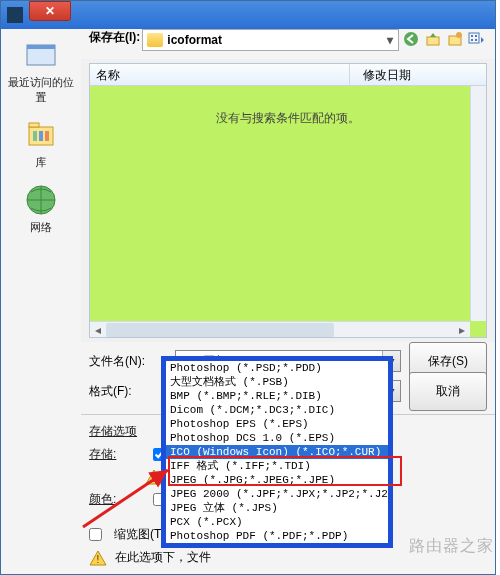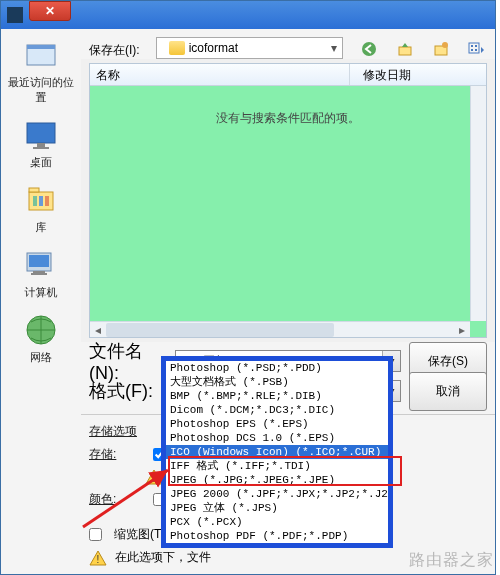--- a/index.html
+++ b/index.html
@@ -8,98 +8,81 @@
 .titlebar { height: 28px; background: linear-gradient(#4a8de0, #2b6fd6); display: flex; align-items: center; padding-left: 6px; color: #fff; }
 .titlebar .icon { width: 16px; height: 16px; background: #1a3a5a; display: inline-block; margin-right: 6px; }
 .titlebar .title { flex: 1; font-size: 13px; }
 .close-btn { width: 42px; height: 20px; background: linear-gradient(#e95a4a, #c83a2a); border: 1px solid #a02a1a; border-radius: 0 0 3px 3px; margin-right: 4px; margin-top: -8px; display: flex; align-items: center; justify-content: center; color: #fff; font-weight: bold; cursor: pointer; }
 .body { display: flex; height: calc(100% - 28px); background: #f0f0f0; }
 .sidebar { width: 80px; background: #f4f4f4; padding-top: 8px; display: flex; flex-direction: column; align-items: center; gap: 12px; }
 .side-item { text-align: center; width: 70px; cursor: pointer; }
 .side-item .ic { width: 36px; height: 36px; margin: 0 auto 2px; display: block; }
 .side-item .lbl { font-size: 11px; color: #222; }
 .main { flex: 1; display: flex; flex-direction: column; }
-.pathbar { height: 30px; display: flex; align-items: flex-end; gap: 16px; padding: 0 8px; background: #f4f4f4; }
+.pathbar { height: 30px; display: flex; align-items: flex-start; gap: 2px; padding: 0 8px; background: #f4f4f4; font-weight: bold; }
 .pathbar .lbl { font-size: 12px; }
-.pathbar .combo { flex: 1; height: 22px; border: 1px solid #aaa; background: #fff; display: flex; align-items: center; padding-left: 12px; }
+.pathbar .combo { flex: 1; height: 22px; border: 1px solid #aaa; background: #fff; display: flex; align-items: center; padding-left: 4px; }
 .pathbar .combo .foldic { width: 16px; height: 14px; background: linear-gradient(#ffe38a, #f5c538); border-radius: 2px; margin-right: 4px; }
 .pathbar .combo .drop { margin-left: auto; width: 16px; text-align: center; color: #555; cursor: pointer; }
 .toolbtn { width: 20px; height: 20px; display: inline-flex; align-items: center; justify-content: center; cursor: pointer; }
-.filelist { flex: 1; margin: 4px 8px; border: 1px solid #b8c8d8; background: #86efac; display: flex; flex-direction: column; position: relative; }
+.filelist { flex: 1; margin: 4px 8px; border: 1px solid #b8c8d8; background: #bef264; display: flex; flex-direction: column; position: relative; }
 .cols { display: flex; height: 22px; background: linear-gradient(#fafdff,#e6f0fb); border-bottom: 1px solid #c8d4e0; font-size: 12px; }
 .cols .col1 { width: 260px; padding-left: 6px; border-right: 1px solid #d0dae4; line-height: 22px; }
 .cols .col2 { flex: 1; padding-left: 6px; line-height: 22px; margin-left: 7px; }
 .empty { text-align: center; color: #444; padding-top: 24px; font-size: 12px; }
 .scrollbar-h { position: absolute; bottom: 0; left: 0; right: 16px; height: 16px; background: #eef2f6; border-top: 1px solid #d0dae4; }
 .scrollbar-h .thumb { position: absolute; left: 0; top: 1px; height: 14px; width: 60%; background: #d4dee8; border-radius: 2px; }
 .scrollbar-h .arrow { position: absolute; top: 0; width: 16px; height: 16px; display: flex; align-items: center; justify-content: center; color: #666; cursor: pointer; }
 .scrollbar-v { position: absolute; right: 0; top: 22px; bottom: 16px; width: 16px; background: #eef2f6; border-left: 1px solid #d0dae4; }
 .fields { padding: 6px 8px; background: #f4f4f4; }
 .row { display: flex; align-items: center; height: 26px; gap: 8px; margin-bottom: 4px; }
-.row .lbl { width: 78px; font-size: 18px; }
+.row .lbl { width: 78px; font-size: 12px; }
 .row .combo { flex: 1; height: 22px; border: 1px solid #888; background: #fff; display: flex; align-items: center; padding-left: 6px; position: relative; font-size: 12px; }
 .row .combo.blue { background: linear-gradient(#eaf2fc,#d6e8fb); color: #1a3a6a; }
 .row .combo .drop { margin-left: auto; width: 18px; text-align: center; color: #333; cursor: pointer; border-left: 1px solid #aaa; background: linear-gradient(#f0f0f0,#ddd); height: 100%; line-height: 20px; }
 .btn { width: 78px; height: 39px; border: 1px solid #888; background: linear-gradient(#fdfdfd,#e4e4e4); border-radius: 3px; cursor: pointer; font-size: 12px; }
 .options { border-top: 1px solid #ccc; padding: 8px; background: #f4f4f4; display: flex; flex-direction: column; gap: 6px; }
 .options .rowline { display: flex; align-items: center; gap: 8px; }
 .options .lbl { font-size: 12px; color: #222; width: 56px; text-decoration: underline; }
 .options .cb { display: flex; align-items: center; gap: 12px; font-size: 12px; }
 .warn { width: 18px; height: 16px; display: inline-block; }
 .warn svg { width: 18px; height: 16px; }
 .dropdown-panel { position: absolute; left: 161px; top: 356px; width: 232px; background: #fff; border: 5px solid #1d4ed8; z-index: 20; font-family: 'Courier New', monospace; font-size: 11px; line-height: 14px; max-height: 210px; overflow: hidden; }
 .dropdown-panel .opt { padding: 0 4px; white-space: nowrap; overflow: hidden; text-overflow: clip; }
 .dropdown-panel .opt.sel { background: #2a6fd6; color: #fff; }
 .redbox { position: absolute; border: 2px solid #e02020; pointer-events: none; z-index: 25; }
 .arrow-line { position: absolute; z-index: 26; pointer-events: none; }
-.watermark { position: absolute; right: 6px; bottom: 4px; font-size: 16px; color: #b8b8b8; font-family: "Microsoft YaHei"; z-index: 5; pointer-events: none; letter-spacing: 1px; }
+.watermark { position: absolute; right: 6px; bottom: 18px; font-size: 16px; color: #b8b8b8; font-family: "Microsoft YaHei"; z-index: 5; pointer-events: none; letter-spacing: 1px; }
 </style>
 </head>
 <body>
 
 <div class="window">
   <div class="titlebar">
     <span class="icon"></span>
     <div class="close-btn">✕</div>
   </div>
   <div class="body">
     <div class="sidebar">
       <div class="side-item">
         <svg class="ic" viewBox="0 0 36 36">
             <rect x="4" y="8" width="28" height="20" fill="#d8e8f8" stroke="#6a8ab0"></rect>
             <rect x="4" y="8" width="28" height="4" fill="#6a9ad8"></rect>
           </svg>
         <div class="lbl">最近访问的位置</div>
       </div>
       <div class="side-item">
         <svg class="ic" viewBox="0 0 36 36">
-            <rect x="4" y="6" width="28" height="20" fill="#3a7acc" stroke="#2a5a9a"></rect>
-            <rect x="14" y="26" width="8" height="4" fill="#888"></rect>
-            <rect x="10" y="30" width="16" height="2" fill="#888"></rect>
-          </svg>
-        <div class="lbl">桌面</div>
-      </div>
-      <div class="side-item">
-        <svg class="ic" viewBox="0 0 36 36">
             <rect x="6" y="10" width="24" height="18" fill="#ffe38a" stroke="#c89a2a"></rect>
             <rect x="6" y="6" width="10" height="4" fill="#ffe38a" stroke="#c89a2a"></rect>
             <rect x="10" y="14" width="4" height="10" fill="#7ac29a"></rect>
             <rect x="16" y="14" width="4" height="10" fill="#6a9ad8"></rect>
             <rect x="22" y="14" width="4" height="10" fill="#e88a5a"></rect>
           </svg>
         <div class="lbl">库</div>
-      </div>
-      <div class="side-item">
-        <svg class="ic" viewBox="0 0 36 36">
-            <rect x="4" y="6" width="24" height="18" fill="#c8d8e8" stroke="#6a8ab0"></rect>
-            <rect x="6" y="8" width="20" height="12" fill="#4a8ad8"></rect>
-            <rect x="10" y="24" width="12" height="2" fill="#888"></rect>
-            <rect x="8" y="26" width="16" height="2" fill="#888"></rect>
-          </svg>
-        <div class="lbl">计算机</div>
       </div>
       <div class="side-item">
         <svg class="ic" viewBox="0 0 36 36">
             <circle cx="18" cy="18" r="14" fill="#6ab86a" stroke="#3a8a3a"></circle>
             <path d="M4 18 H32 M18 4 V32 M8 10 Q18 4 28 10 M8 26 Q18 32 28 26" stroke="#3a8a3a" fill="none"></path>
           </svg>
         <div class="lbl">网络</div>
       </div>
     </div>
     <div class="main">

